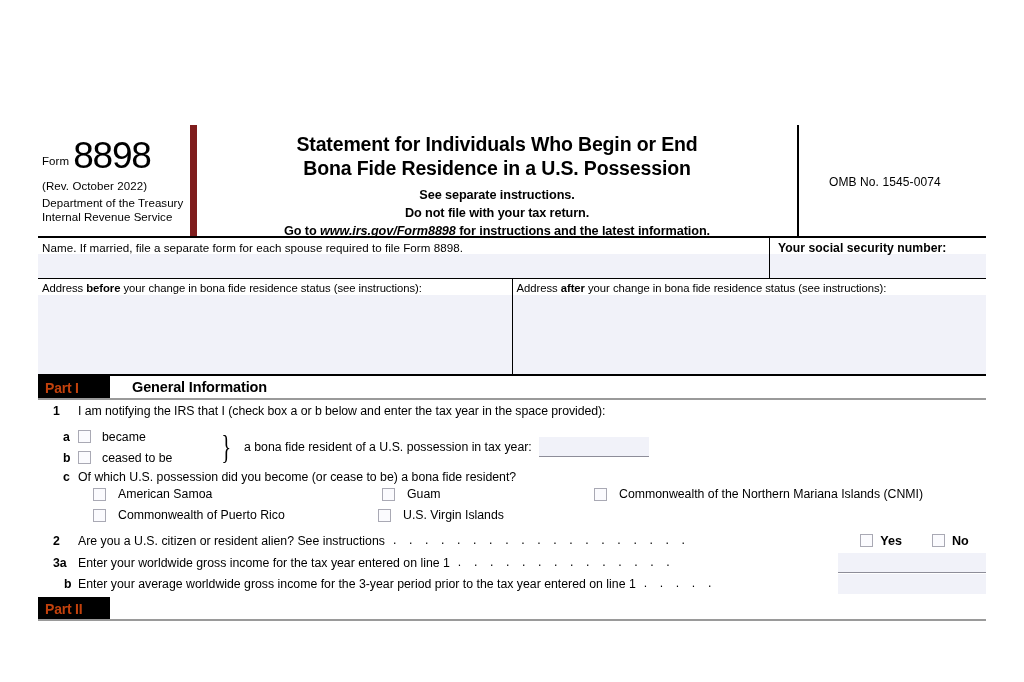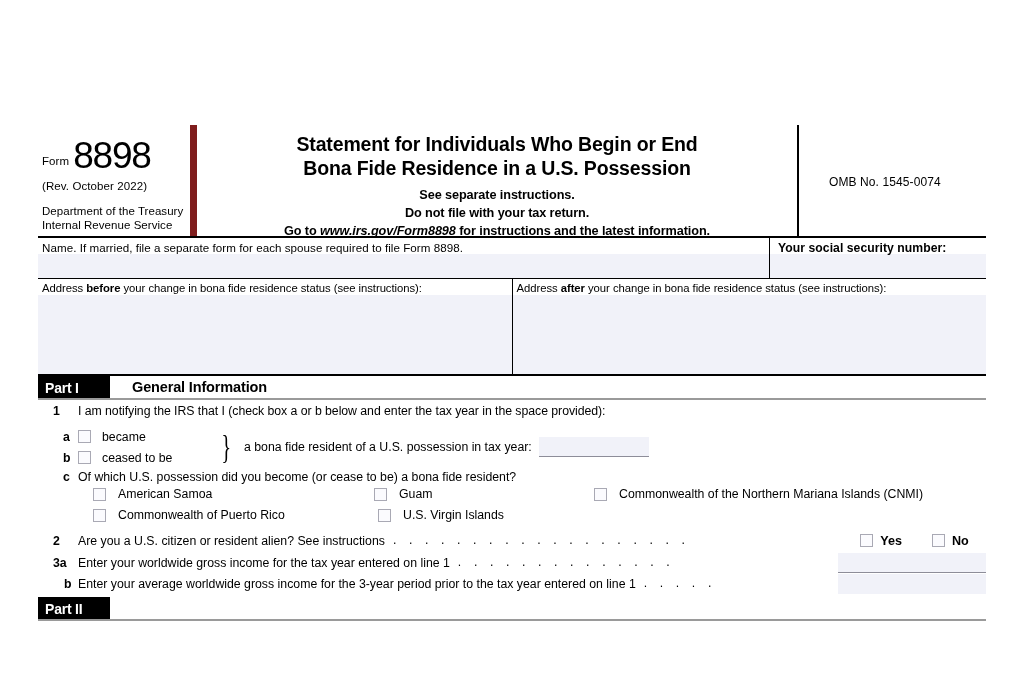--- a/index.html
+++ b/index.html
@@ -55,21 +55,21 @@
     line-height: .92;
     letter-spacing: -1.2px;
   }
   .rev {
     font-size: 11.5px;
     margin-top: 7px;
     letter-spacing: .1px;
   }
   .dept {
     font-size: 11.5px;
-    margin-top: 12px;
+    margin-top: 4px;
     line-height: 1.22;
     letter-spacing: .05px;
   }
 
   .hdr-mid {
     flex: 1;
     box-sizing: border-box;
     border-right: 2px solid #000;
     padding: 8px 8px 2px 8px;
     text-align: center;
@@ -141,21 +141,21 @@
   
   .partbar {
     display: flex;
     align-items: stretch;
     height: 22px;
     border-bottom: 2.2px solid #9a9a9a;
     margin-bottom: 0;
   }
   .part-tag {
     background: #000;
-    color: #ffffff;
+    color: #c2410c;
     font-size: 14px;
     font-weight: bold;
     padding: 1px 9px 0 7px;
     letter-spacing: -.2px;
     display: flex;
     align-items: center;
     min-width: 72px;
     box-sizing: border-box;
   }
   .part-title {
@@ -394,21 +394,21 @@
       <div class="lno sub" style="width:40px;padding-left:25px;">c</div>
       <div class="ltext">Of which U.S. possession did you become (or cease to be) a bona fide resident?</div>
     </div>
 
     <div class="opts">
       <div class="optwrap">
         <div class="opt" style="left:55px;">
           <span class="cbox"></span>
           <span class="opt-lbl">American Samoa</span>
         </div>
-        <div class="opt" style="left:336px;">
+        <div class="opt" style="left:344px;">
           <span class="cbox"></span>
           <span class="opt-lbl">Guam</span>
         </div>
         <div class="opt" style="left:556px;">
           <span class="cbox"></span>
           <span class="opt-lbl">Commonwealth of the Northern Mariana Islands (CNMI)</span>
         </div>
       </div>
       <div class="optwrap">
         <div class="opt" style="left:55px;">

